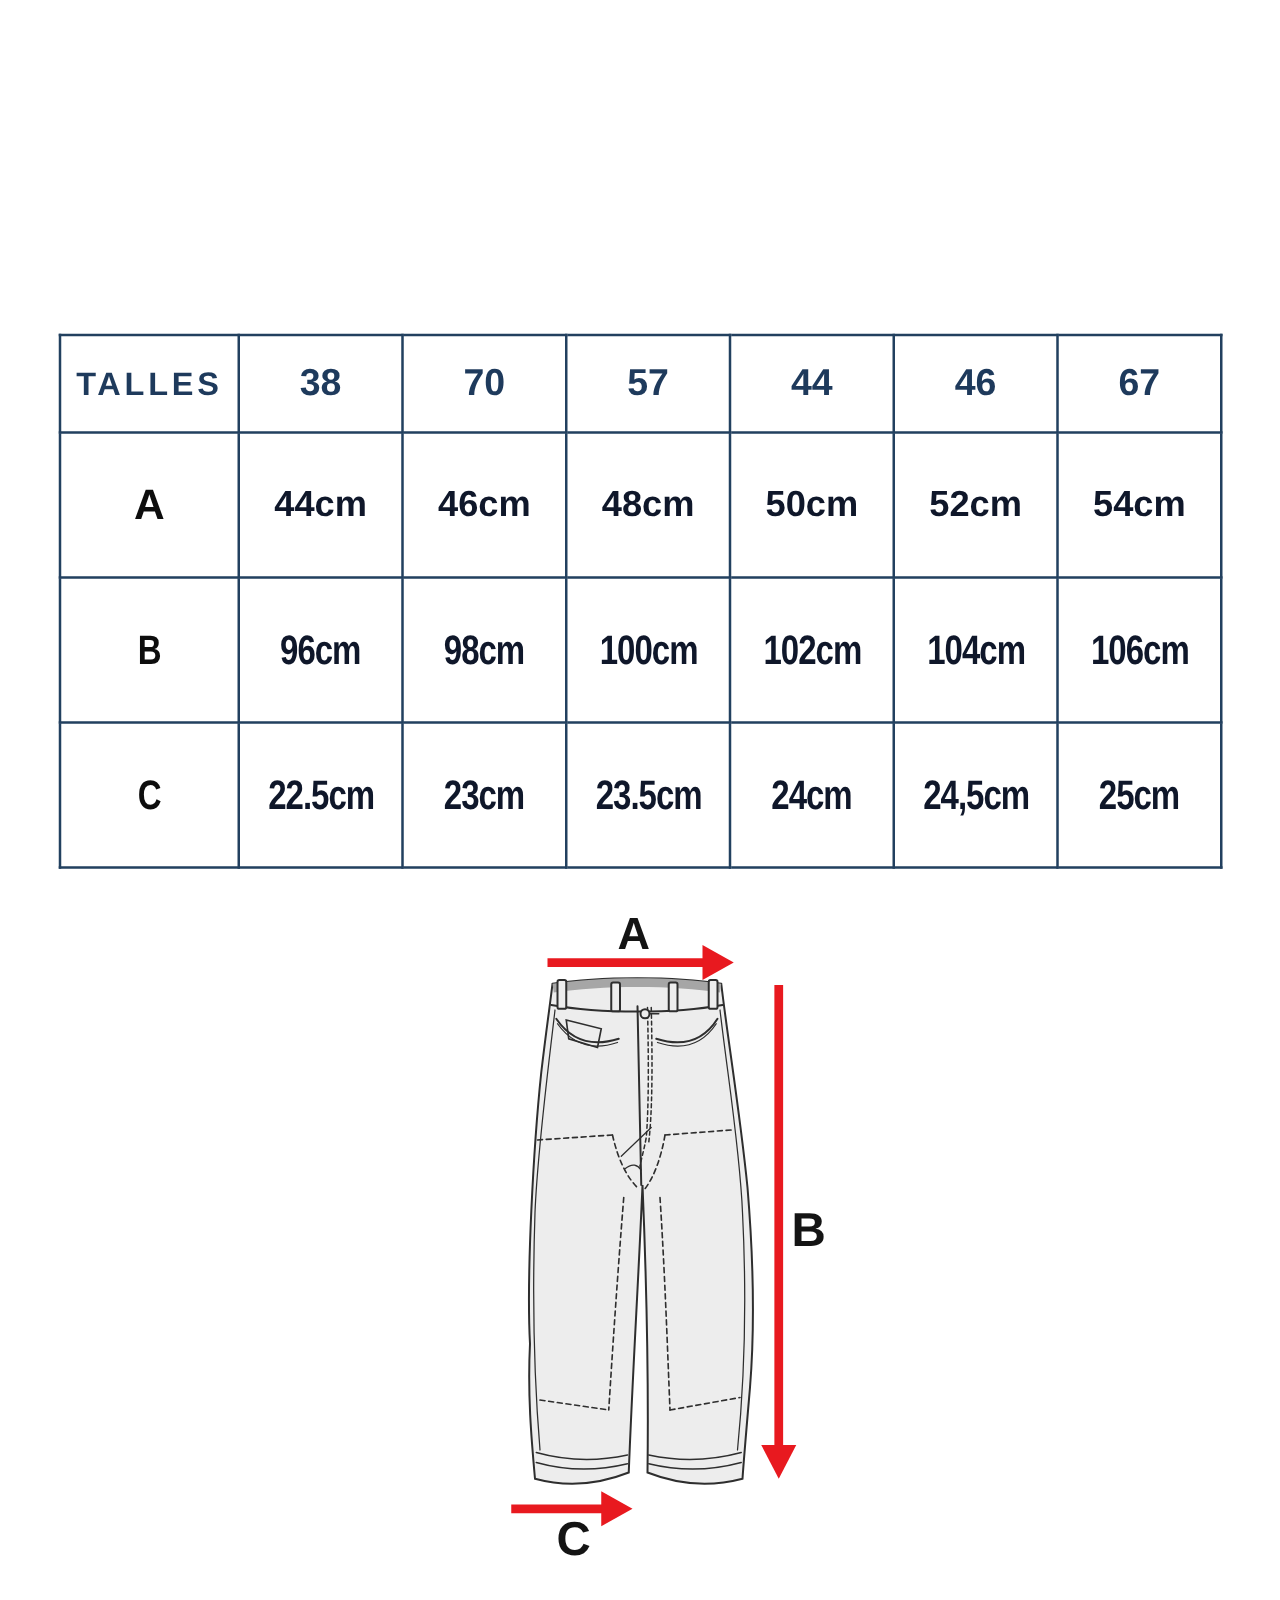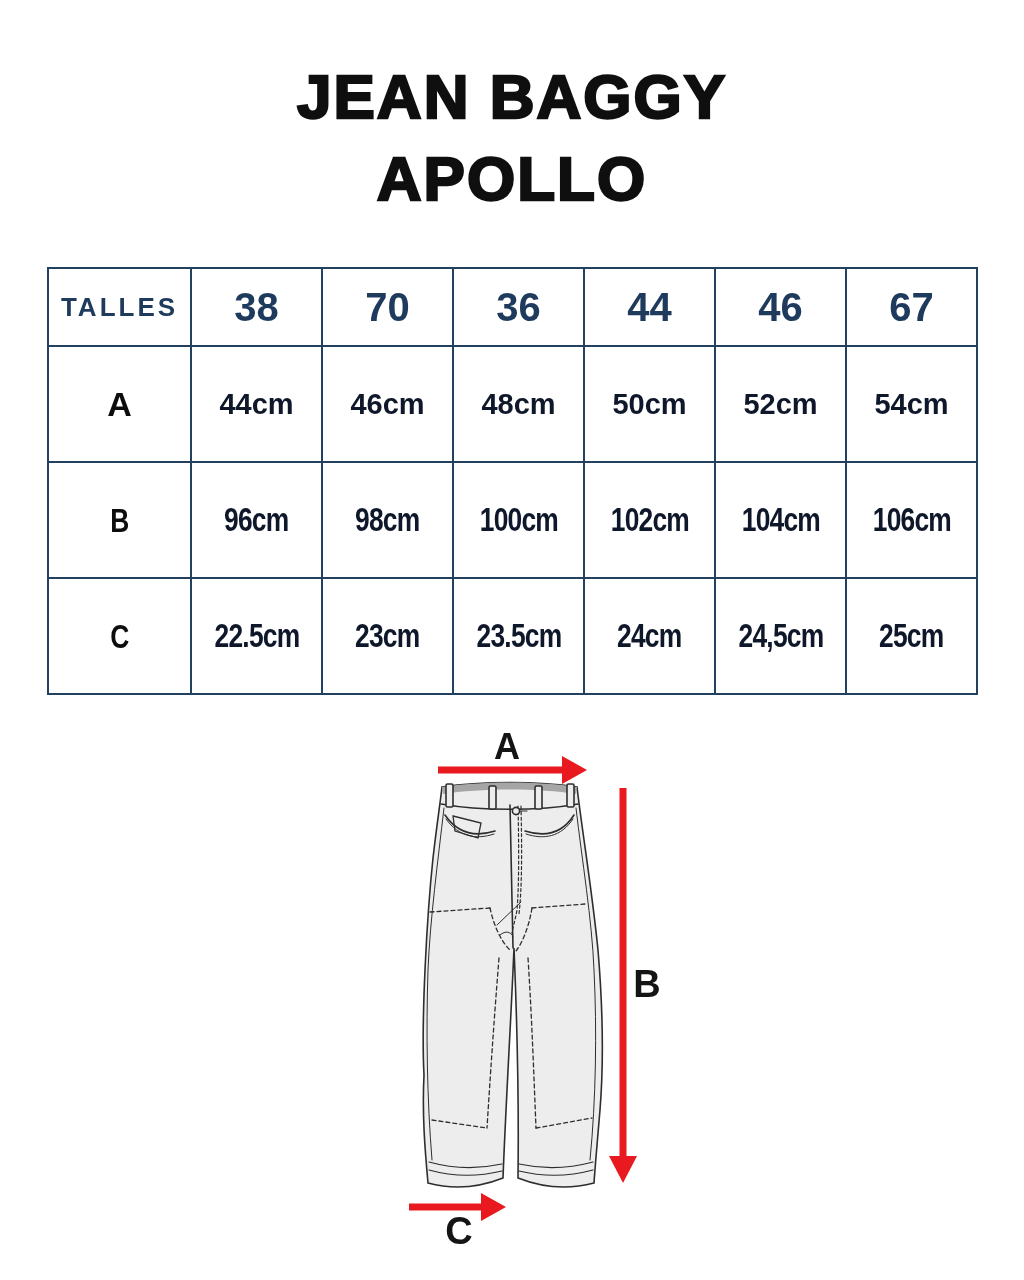--- a/index.html
+++ b/index.html
@@ -13,55 +13,51 @@
            letter-spacing:2px; -webkit-text-stroke:2.4px #0f0f0f; }
 
   
   table.size-table { position:absolute; left:47px; top:267px; width:929px;
                      border-collapse:collapse; table-layout:fixed; }
   table.size-table td, table.size-table th { border:2.5px solid #22405f;
                      text-align:center; vertical-align:middle; background:#ffffff; }
   table.size-table tr.hdr { height:78px; }
   table.size-table tr.row { height:116px; }
   .talles  { color:#1e3a5c; font-weight:700; font-size:26px; letter-spacing:3px; }
-  .size-num{ color:#1e3a5c; font-weight:700; font-size:40px; }
+  .size-num{ color:#1e3a5c; font-weight:700; font-size:30px; }
   .rowlbl  { color:#0d0d0d; font-weight:900; font-size:34px; }
   .cellval { color:#0f172a; font-weight:700; font-size:29px; }
   .cond    { display:inline-block; transform:scaleX(0.8); font-size:33px; letter-spacing:-1px; }
 
   
   .diagram { position:absolute; left:380px; top:720px; width:320px; height:560px; }
   svg text { font-family:"Liberation Sans", sans-serif; font-weight:900; fill:#141414; }
 </style>
 </head>
 <body>
 
 <div class="canvas">
 
-  <div class="title">
-    <div>JEAN BAGGY</div>
-    <div>APOLLO</div>
-  </div>
 
   <table class="size-table">
     <colgroup>
       <col style="width:143px">
         <col style="width:131px">
         <col style="width:131px">
       <col style="width:131px">
         <col style="width:131px">
         <col style="width:131px">
         <col style="width:131px">
     </colgroup>
     <tbody>
         <tr class="hdr">
       <th class="talles">TALLES</th>
       <th class="size-num">38</th>
       <th class="size-num">70</th>
-      <th class="size-num">36</th>
+      <th class="size-num">57</th>
       <th class="size-num">44</th>
       <th class="size-num">46</th>
       <th class="size-num">67</th>
     </tr>
     <tr class="row">
       <td class="rowlbl">A</td>
       <td class="cellval">44cm</td>
       <td class="cellval">46cm</td>
       <td class="cellval">48cm</td>
       <td class="cellval">50cm</td>

